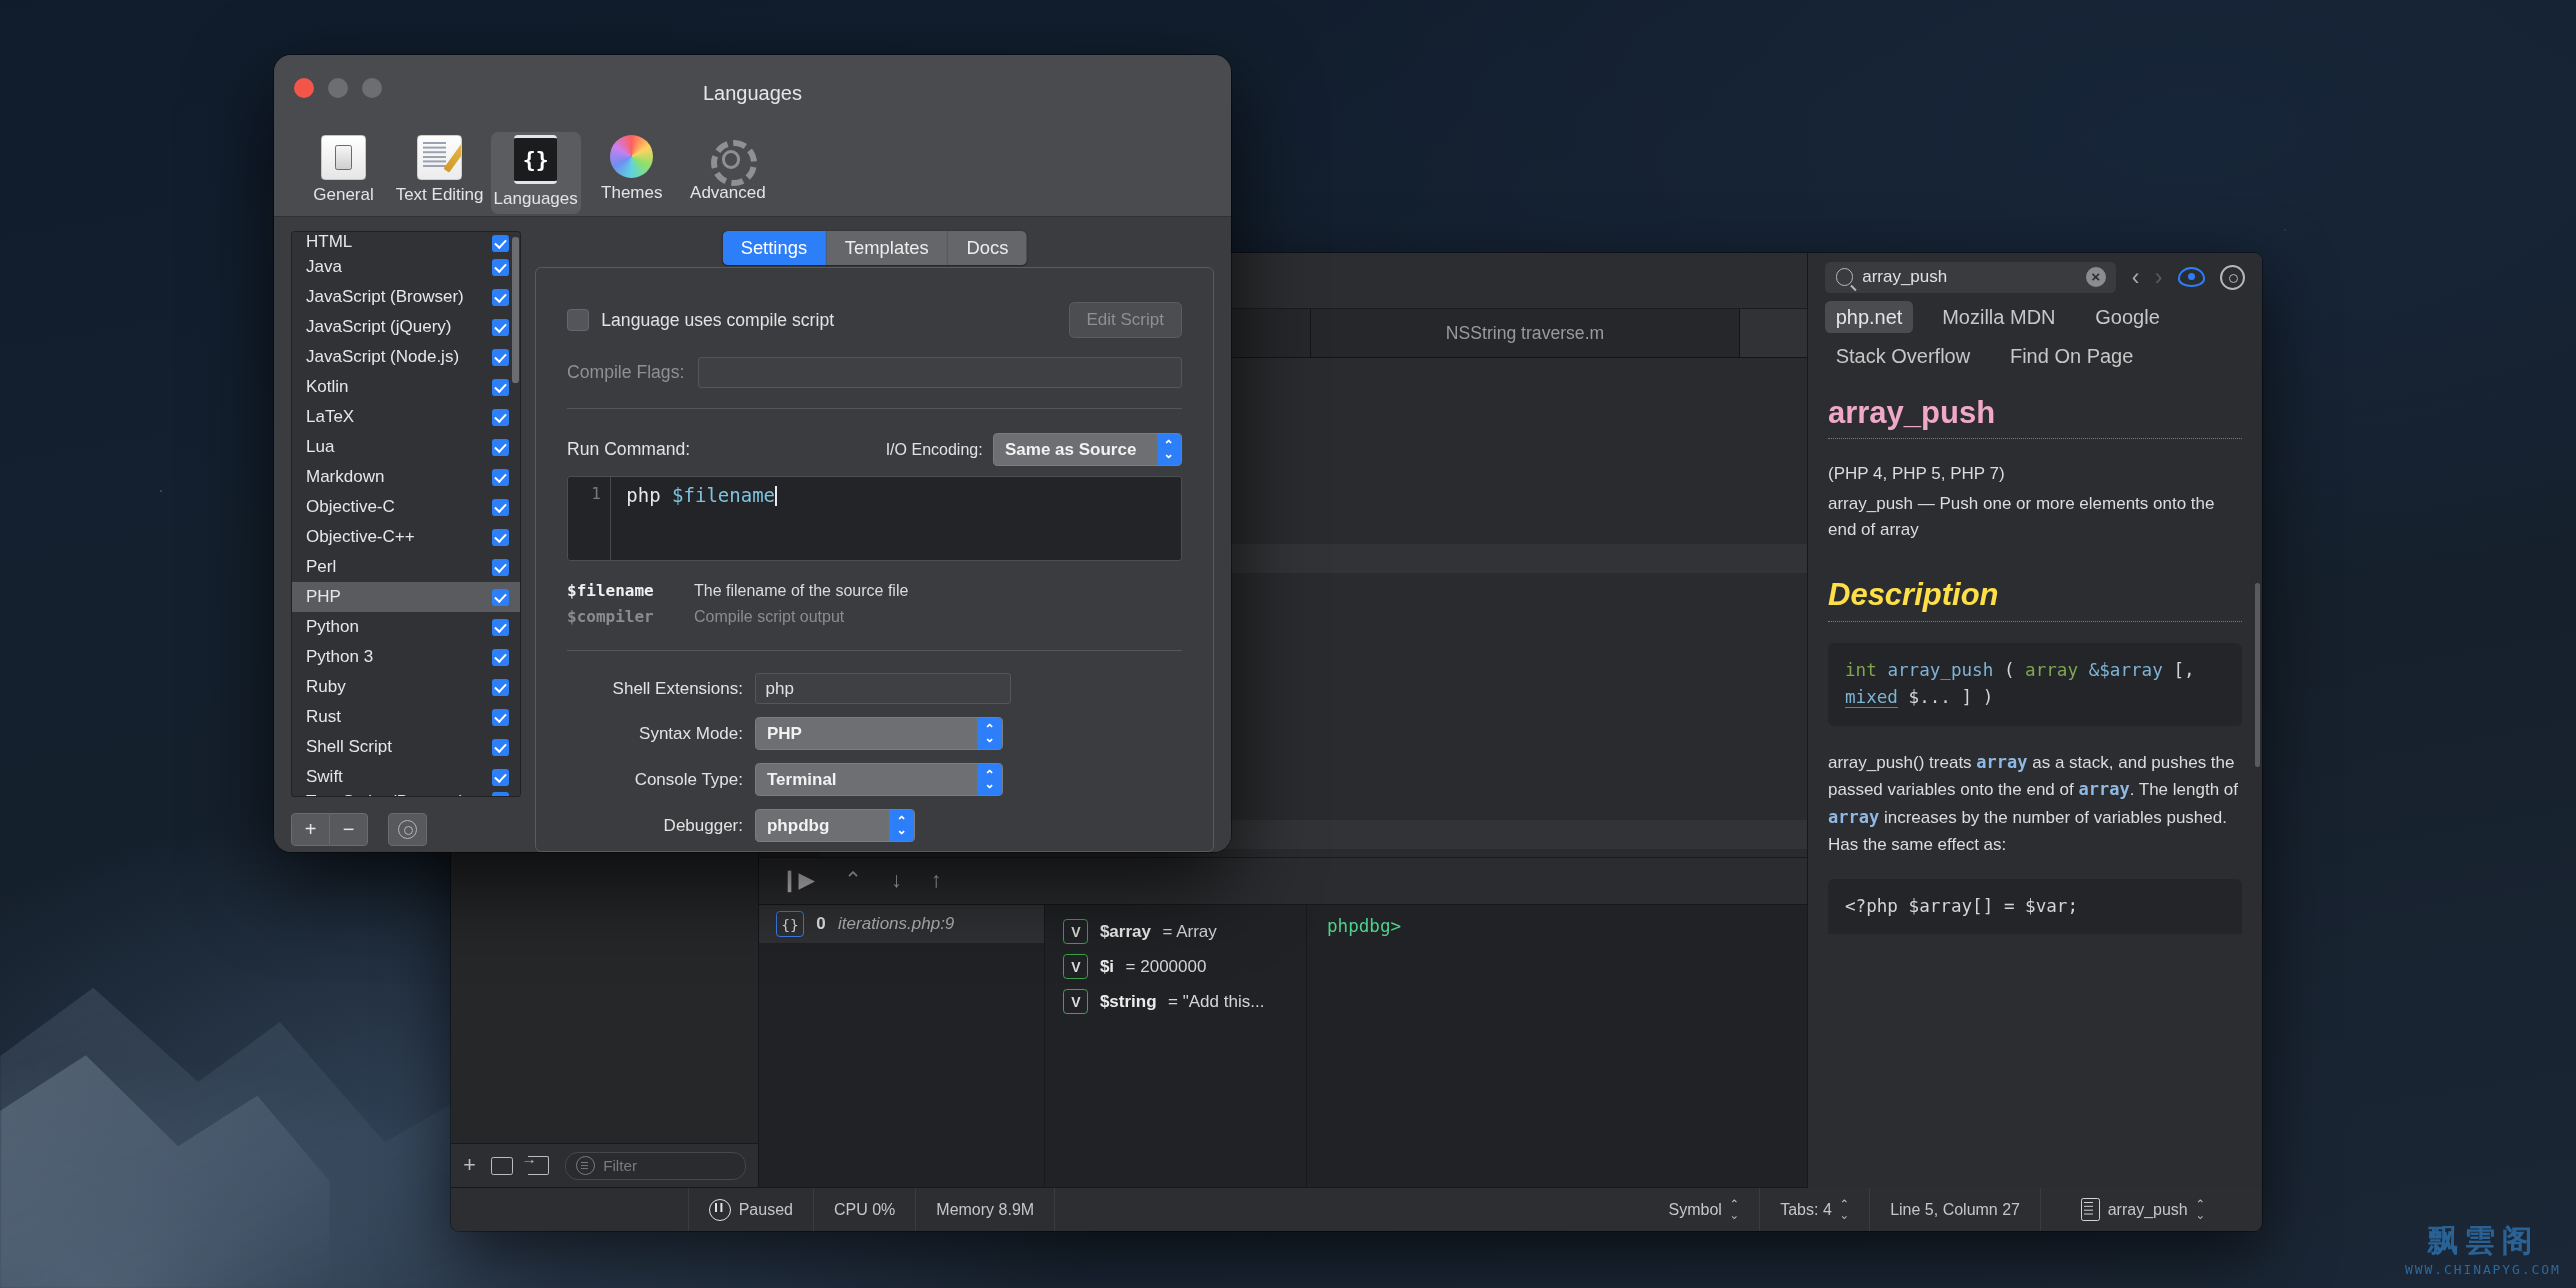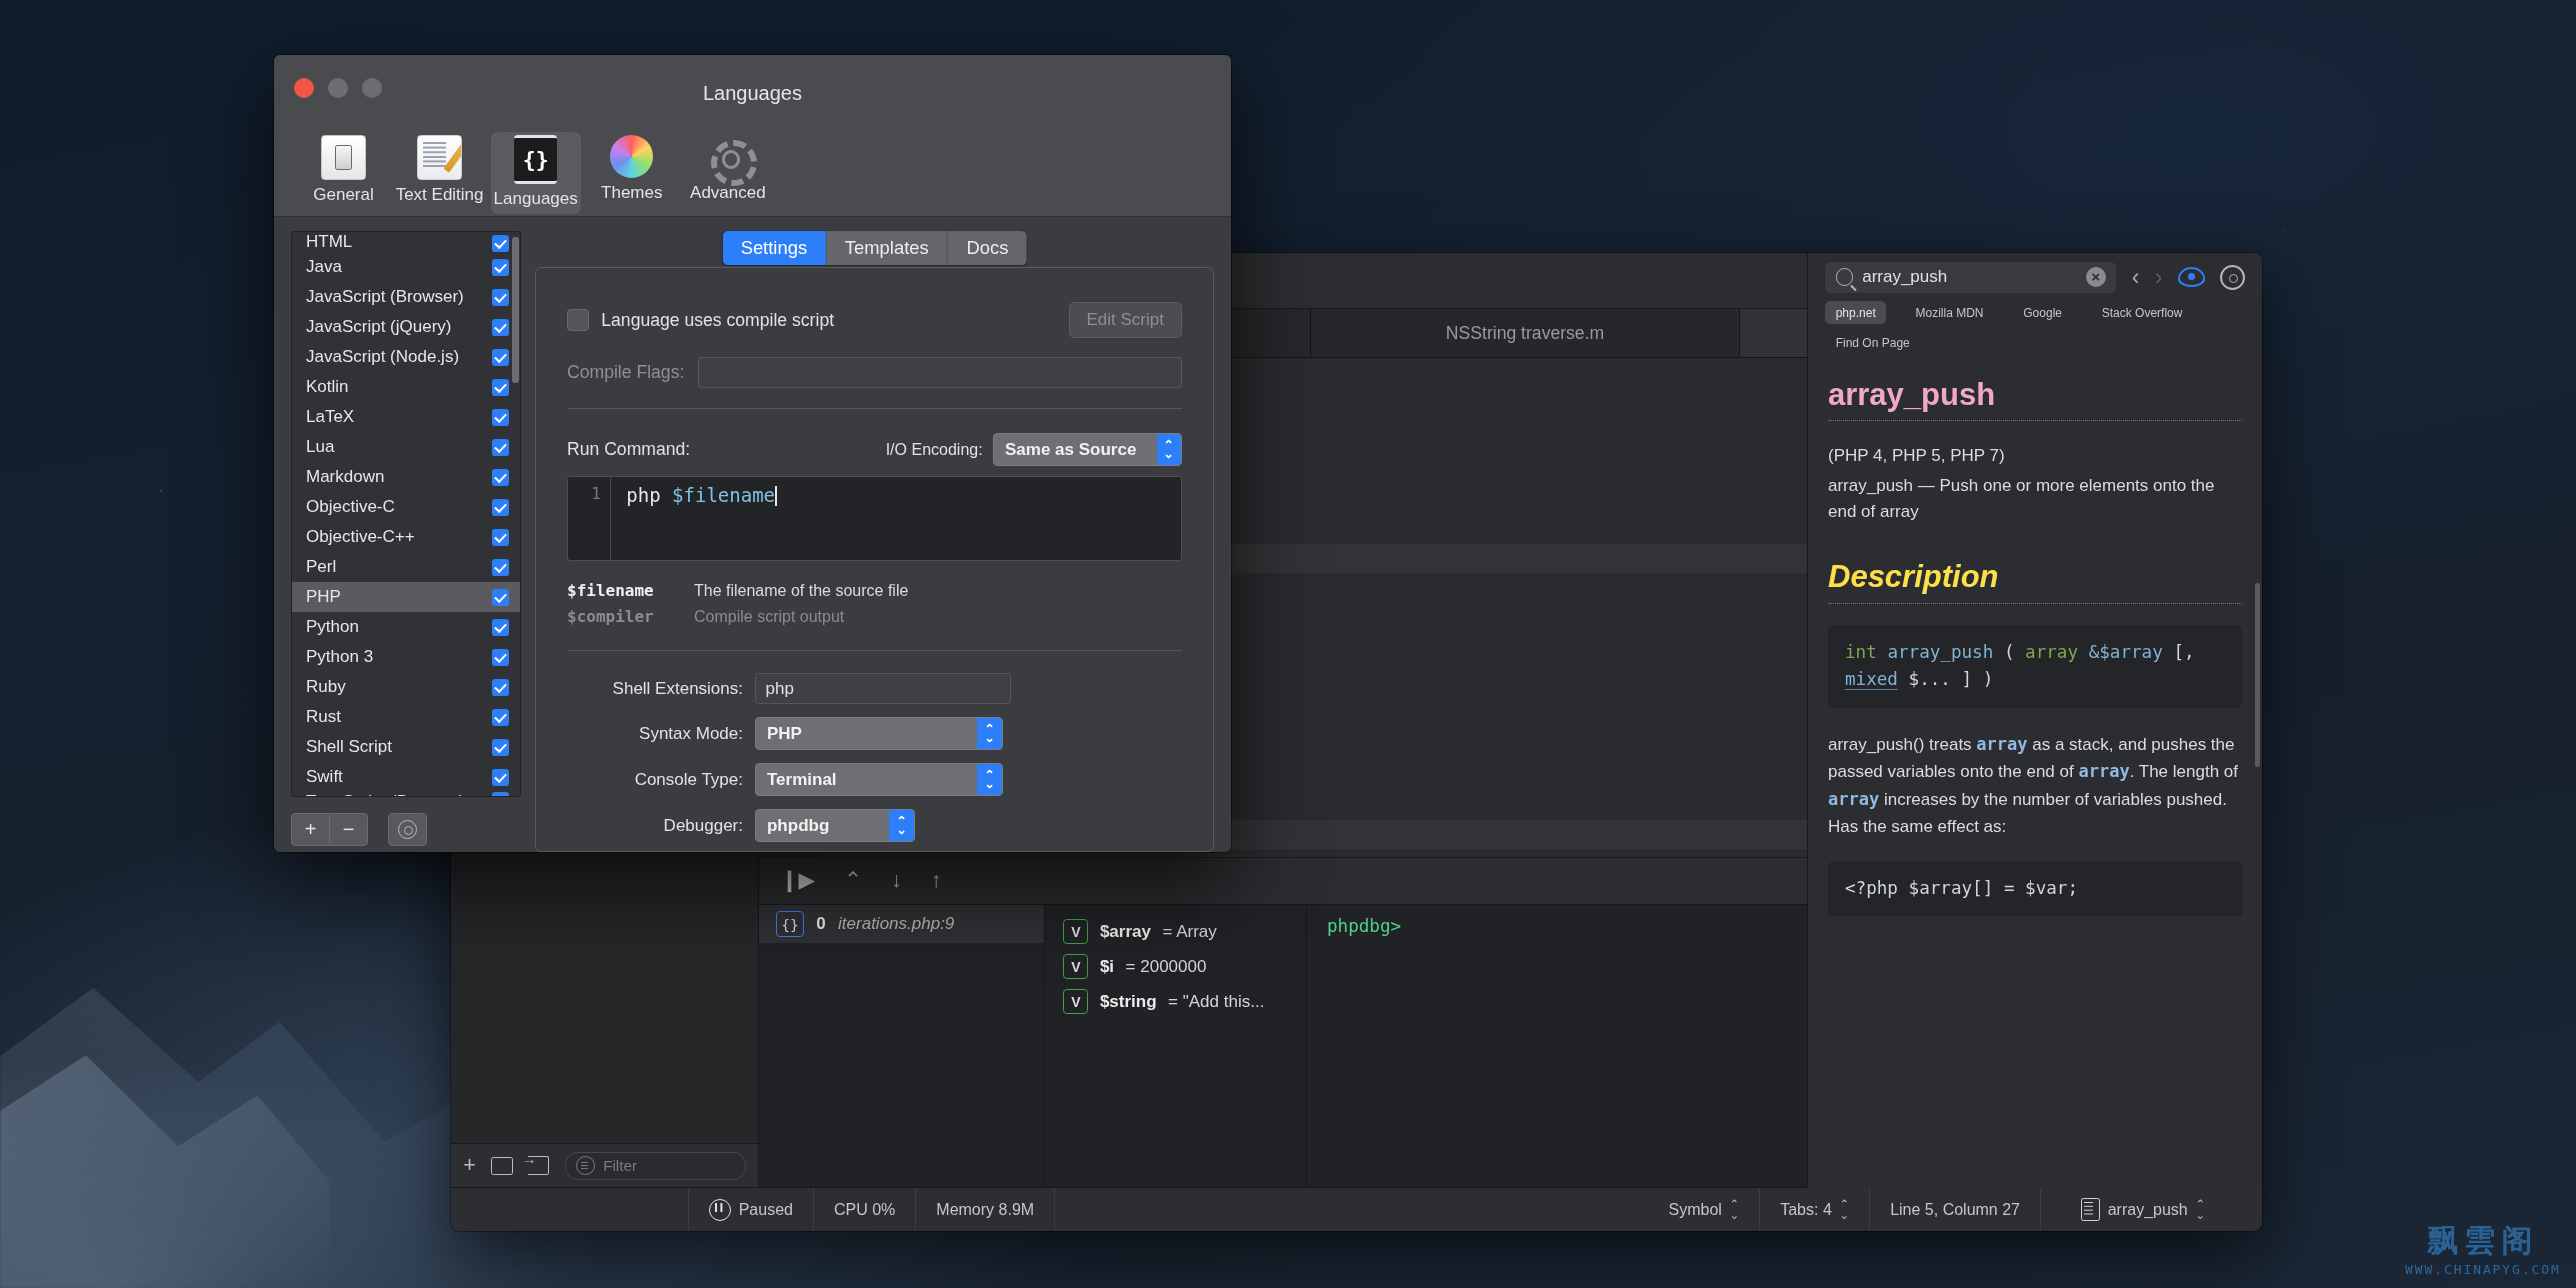--- a/index.html
+++ b/index.html
@@ -203,21 +203,21 @@
   .nav-chev{color:#a9a9a9;font-size:23px;line-height:1;}
   .nav-chev.dim{color:#5c5d5f;}
   .eye{width:23px;height:15.3px;border:2.3px solid #2d7ff9;border-radius:50% 50% 50% 50%/60% 60% 40% 40%;
     display:flex;align-items:center;justify-content:center;}
   .eye:after{content:"";width:7px;height:7px;border-radius:50%;background:#2d7ff9;}
   .gear{width:21px;height:21px;border:2.3px solid #b6b6b6;border-radius:50%;position:relative;}
   .gear:after{content:"";position:absolute;left:50%;top:50%;width:7px;height:7px;margin:-3.4px 0 0 -3.4px;
     border:1.9px solid #b6b6b6;border-radius:50%;}
 
   #docs-sources{padding:0 17px 9.2px;display:flex;flex-wrap:wrap;gap:7.7px 18.4px;}
-  .src-chip{font-size:12px;color:#c7c7c7;padding:4.6px 10.7px;border-radius:5.4px;}
+  .src-chip{font-size:20px;color:#c7c7c7;padding:4.6px 10.7px;border-radius:5.4px;}
   .src-chip.active{background:#4b4c50;color:#e5e5e5;}
 
   #docs-body{flex:1;overflow:hidden;padding:12.3px 20px 0;color:#dcdcdc;}
   #doc-title{font-size:31px;color:#f0a8c8;font-weight:bold;padding-bottom:7.7px;}
   .dotted-rule{border-bottom:1.5px dotted #8a7480;margin-bottom:21.5px;}
   .doc-p{font-size:17px;line-height:1.52;margin:0 0 4.6px;}
   .doc-h2{font-size:31px;color:#fde047;font-weight:bold;margin:34px 0 7.7px;font-style:italic;}
   #code-block{
     background:#242528;border-radius:6.1px;padding:14px 17px;margin-top:20px;
     font-family:"DejaVu Sans Mono",monospace;font-size:17.6px;line-height:1.55;color:#d2d5d8;
@@ -231,21 +231,21 @@
   .b-arr{color:#8fb8e2;font-weight:bold;font-family:"DejaVu Sans Mono",monospace;}
   #code-block2{
     background:#242528;border-radius:6.1px 6.1px 0 0;padding:14px 17px;margin-top:20px;
     font-family:"DejaVu Sans Mono",monospace;font-size:17.6px;line-height:1.55;color:#d2d5d8;
   }
   #docs-scroll{position:absolute;right:2.3px;top:330px;width:4.6px;height:184px;background:#5a5b5e;border-radius:2.3px;}
 
   
   #prefs{
     position:absolute;left:274px;top:55px;width:957px;height:797px;
-    background:#3b3c3f;border-radius:6px;
+    background:#3b3c3f;border-radius:17px;
     box-shadow:0 31px 84px rgba(0,0,0,.70), 0 0 0 0.8px rgba(0,0,0,.5);
     overflow:hidden;z-index:20;display:flex;flex-direction:column;
     color:#e2e2e2;
   }
   #prefs-titlebar{
     height:77px;flex:0 0 77px;background:#4a4b4e;position:relative;
     display:flex;align-items:center;justify-content:center;
   }
   #traffic{position:absolute;left:20px;top:23px;display:flex;gap:14px;}
   .tl{width:20px;height:20px;border-radius:50%;}

